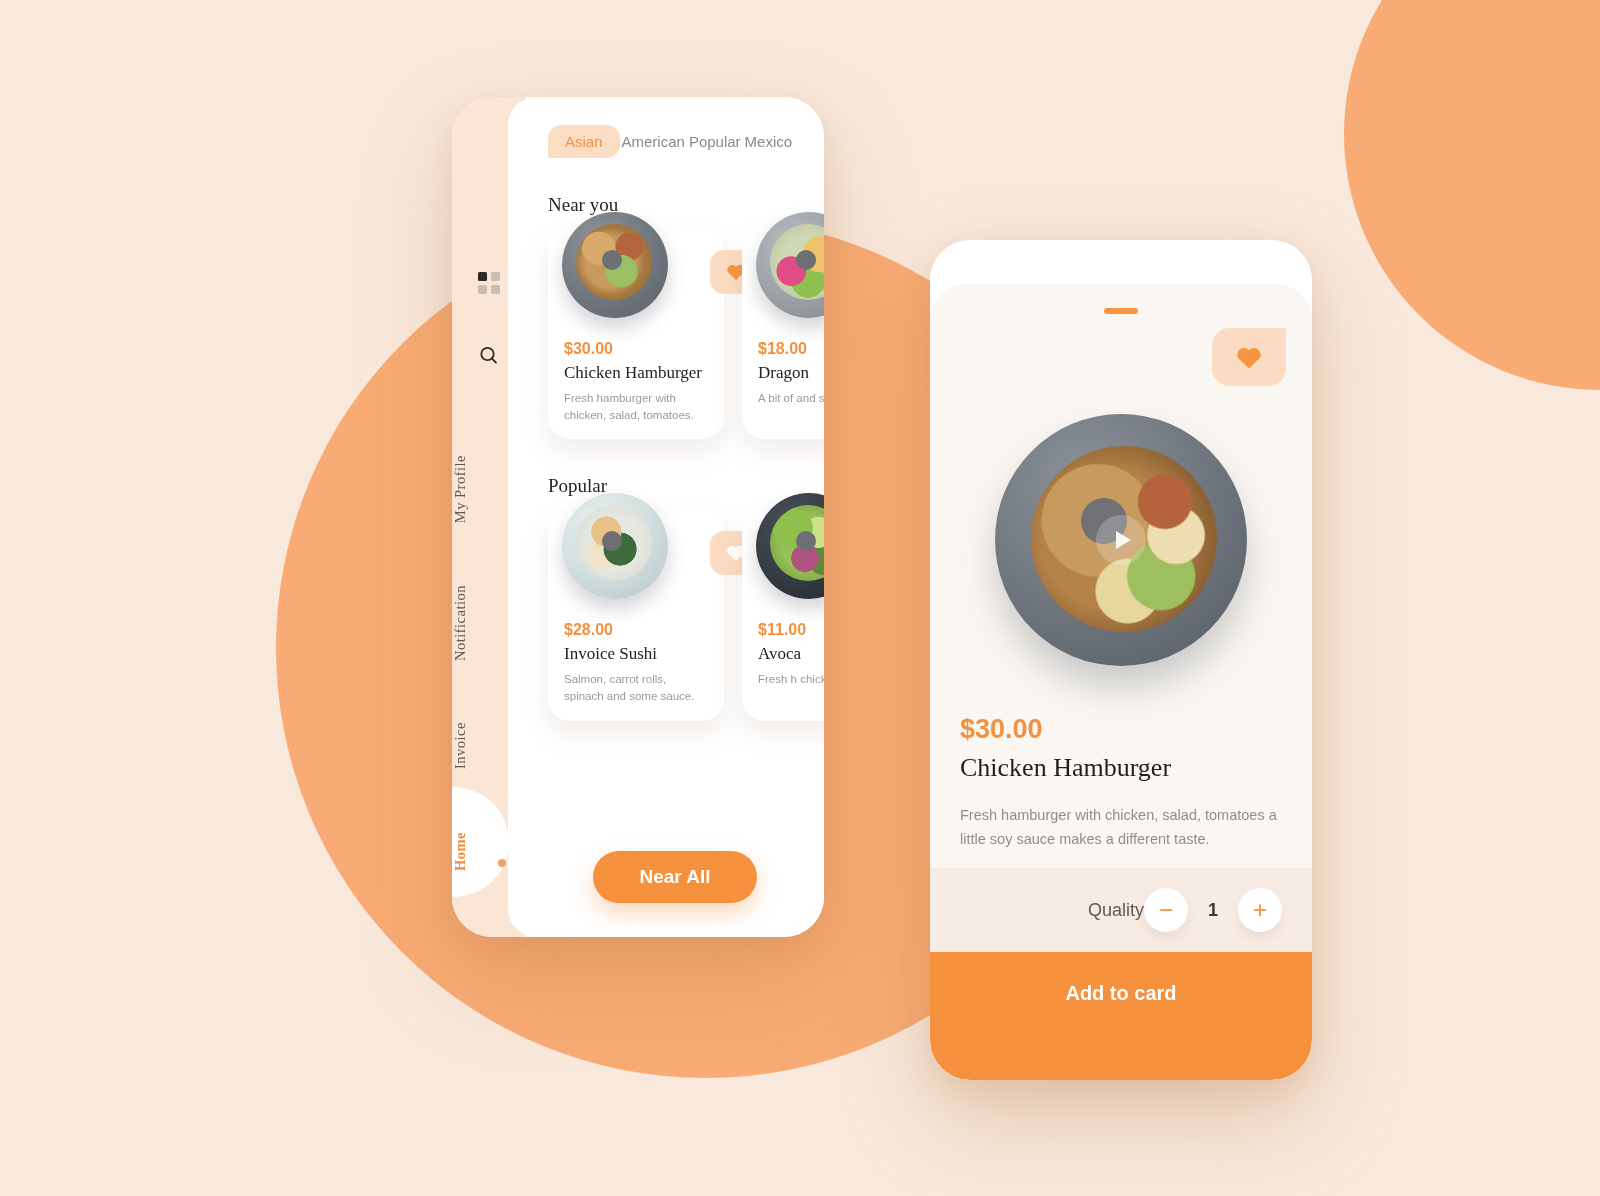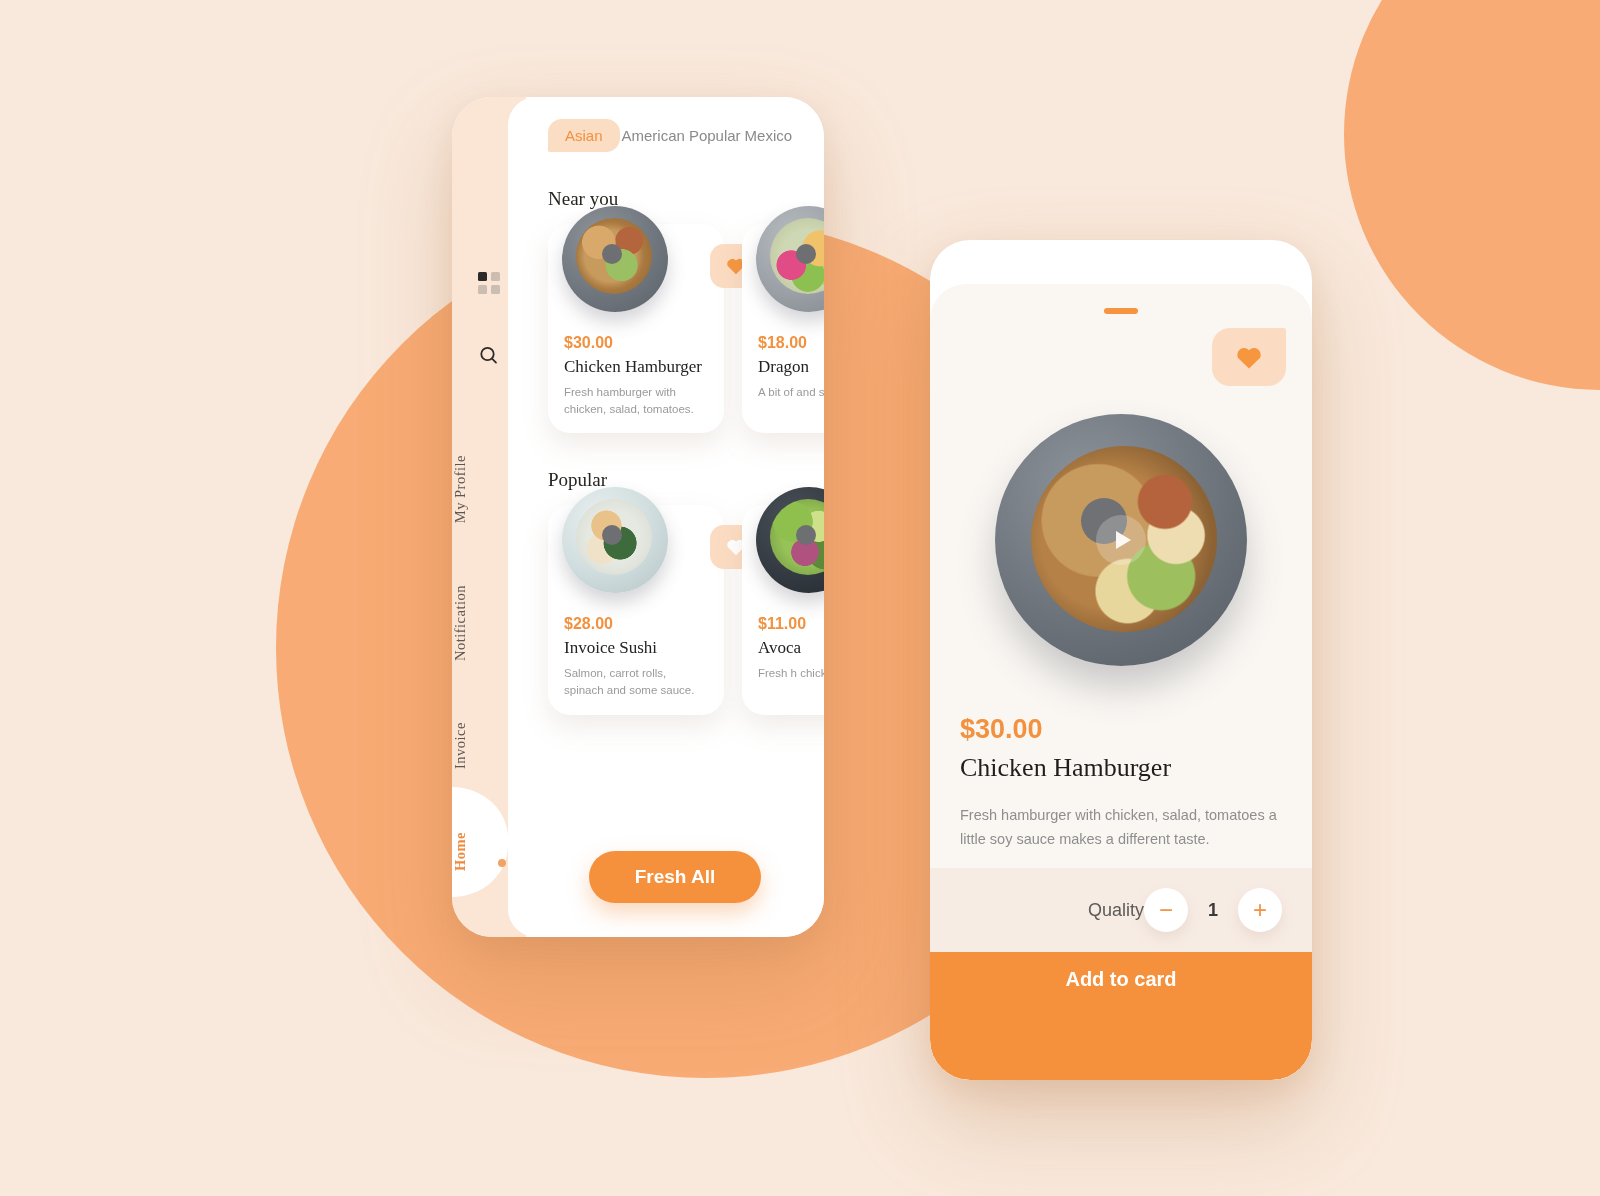--- a/index.html
+++ b/index.html
@@ -81,21 +81,21 @@
     width:8px; height:8px; border-radius:50%; background:#f4a261;
   }
 
   
   .lc { position:absolute; left:74px; top:0; right:0; bottom:0; padding:0 22px; }
   .app-title {
     font-family:"Liberation Serif", serif;
     font-size:31px; font-weight:bold; color:#20201f;
     margin-top:70px; letter-spacing:-0.2px;
   }
-  .cats { display:flex; align-items:center; margin-top:22px; gap:0px; }
+  .cats { display:flex; align-items:center; margin-top:28px; gap:0px; }
   .cat {
     font-size:15px; color:#8a8a8a; padding:8px 2px; white-space:nowrap;
   }
   .cat.active {
     color:#f2913f; background:#fbddc4;
     border-radius:14px 14px 14px 2px;
     padding:8px 17px;
   }
   .sec-title {
     font-family:"Liberation Serif", serif;
@@ -261,21 +261,21 @@
     box-shadow:0 6px 14px rgba(190,160,140,.22);
     display:flex;align-items:center;justify-content:center;
     color:#f2913f;font-size:24px;line-height:1;cursor:pointer;
   }
   .qty-num { font-size:18px; font-weight:bold; color:#3c3a38; min-width:18px; text-align:center; }
   .addcard {
     position:absolute; left:0; right:0; bottom:0; height:128px;
     background:#f5903d; color:#fff; border:none;
     font-size:20px; font-weight:bold; cursor:pointer;
     display:flex; align-items:flex-start; justify-content:center;
-    padding-top:16px;
+    padding-top:30px;
     border-radius:0 0 40px 40px;
   }
 </style>
 </head>
 <body>
 
 <div class="bg-wrap">
   <div class="blob-big"></div>
   <div class="blob-corner"></div>
 </div>
@@ -385,21 +385,21 @@
         </div>
         <div class="price">$11.00</div>
         <div class="fname">Avoca</div>
         <div class="fdesc">Fresh h chicke</div>
       </div>
 
     </div>
   </div>
 
   <div class="viewall-wrap">
-    <button class="viewall">Fresh All</button>
+    <button class="viewall">Near All</button>
   </div>
 </div>
 
 <div class="phone-right">
   <div class="sheet">
 
     <div class="drag-pill"></div>
 
     <div class="fav-btn-lg">
       <svg width="30" height="27" viewBox="0 0 22 20">

